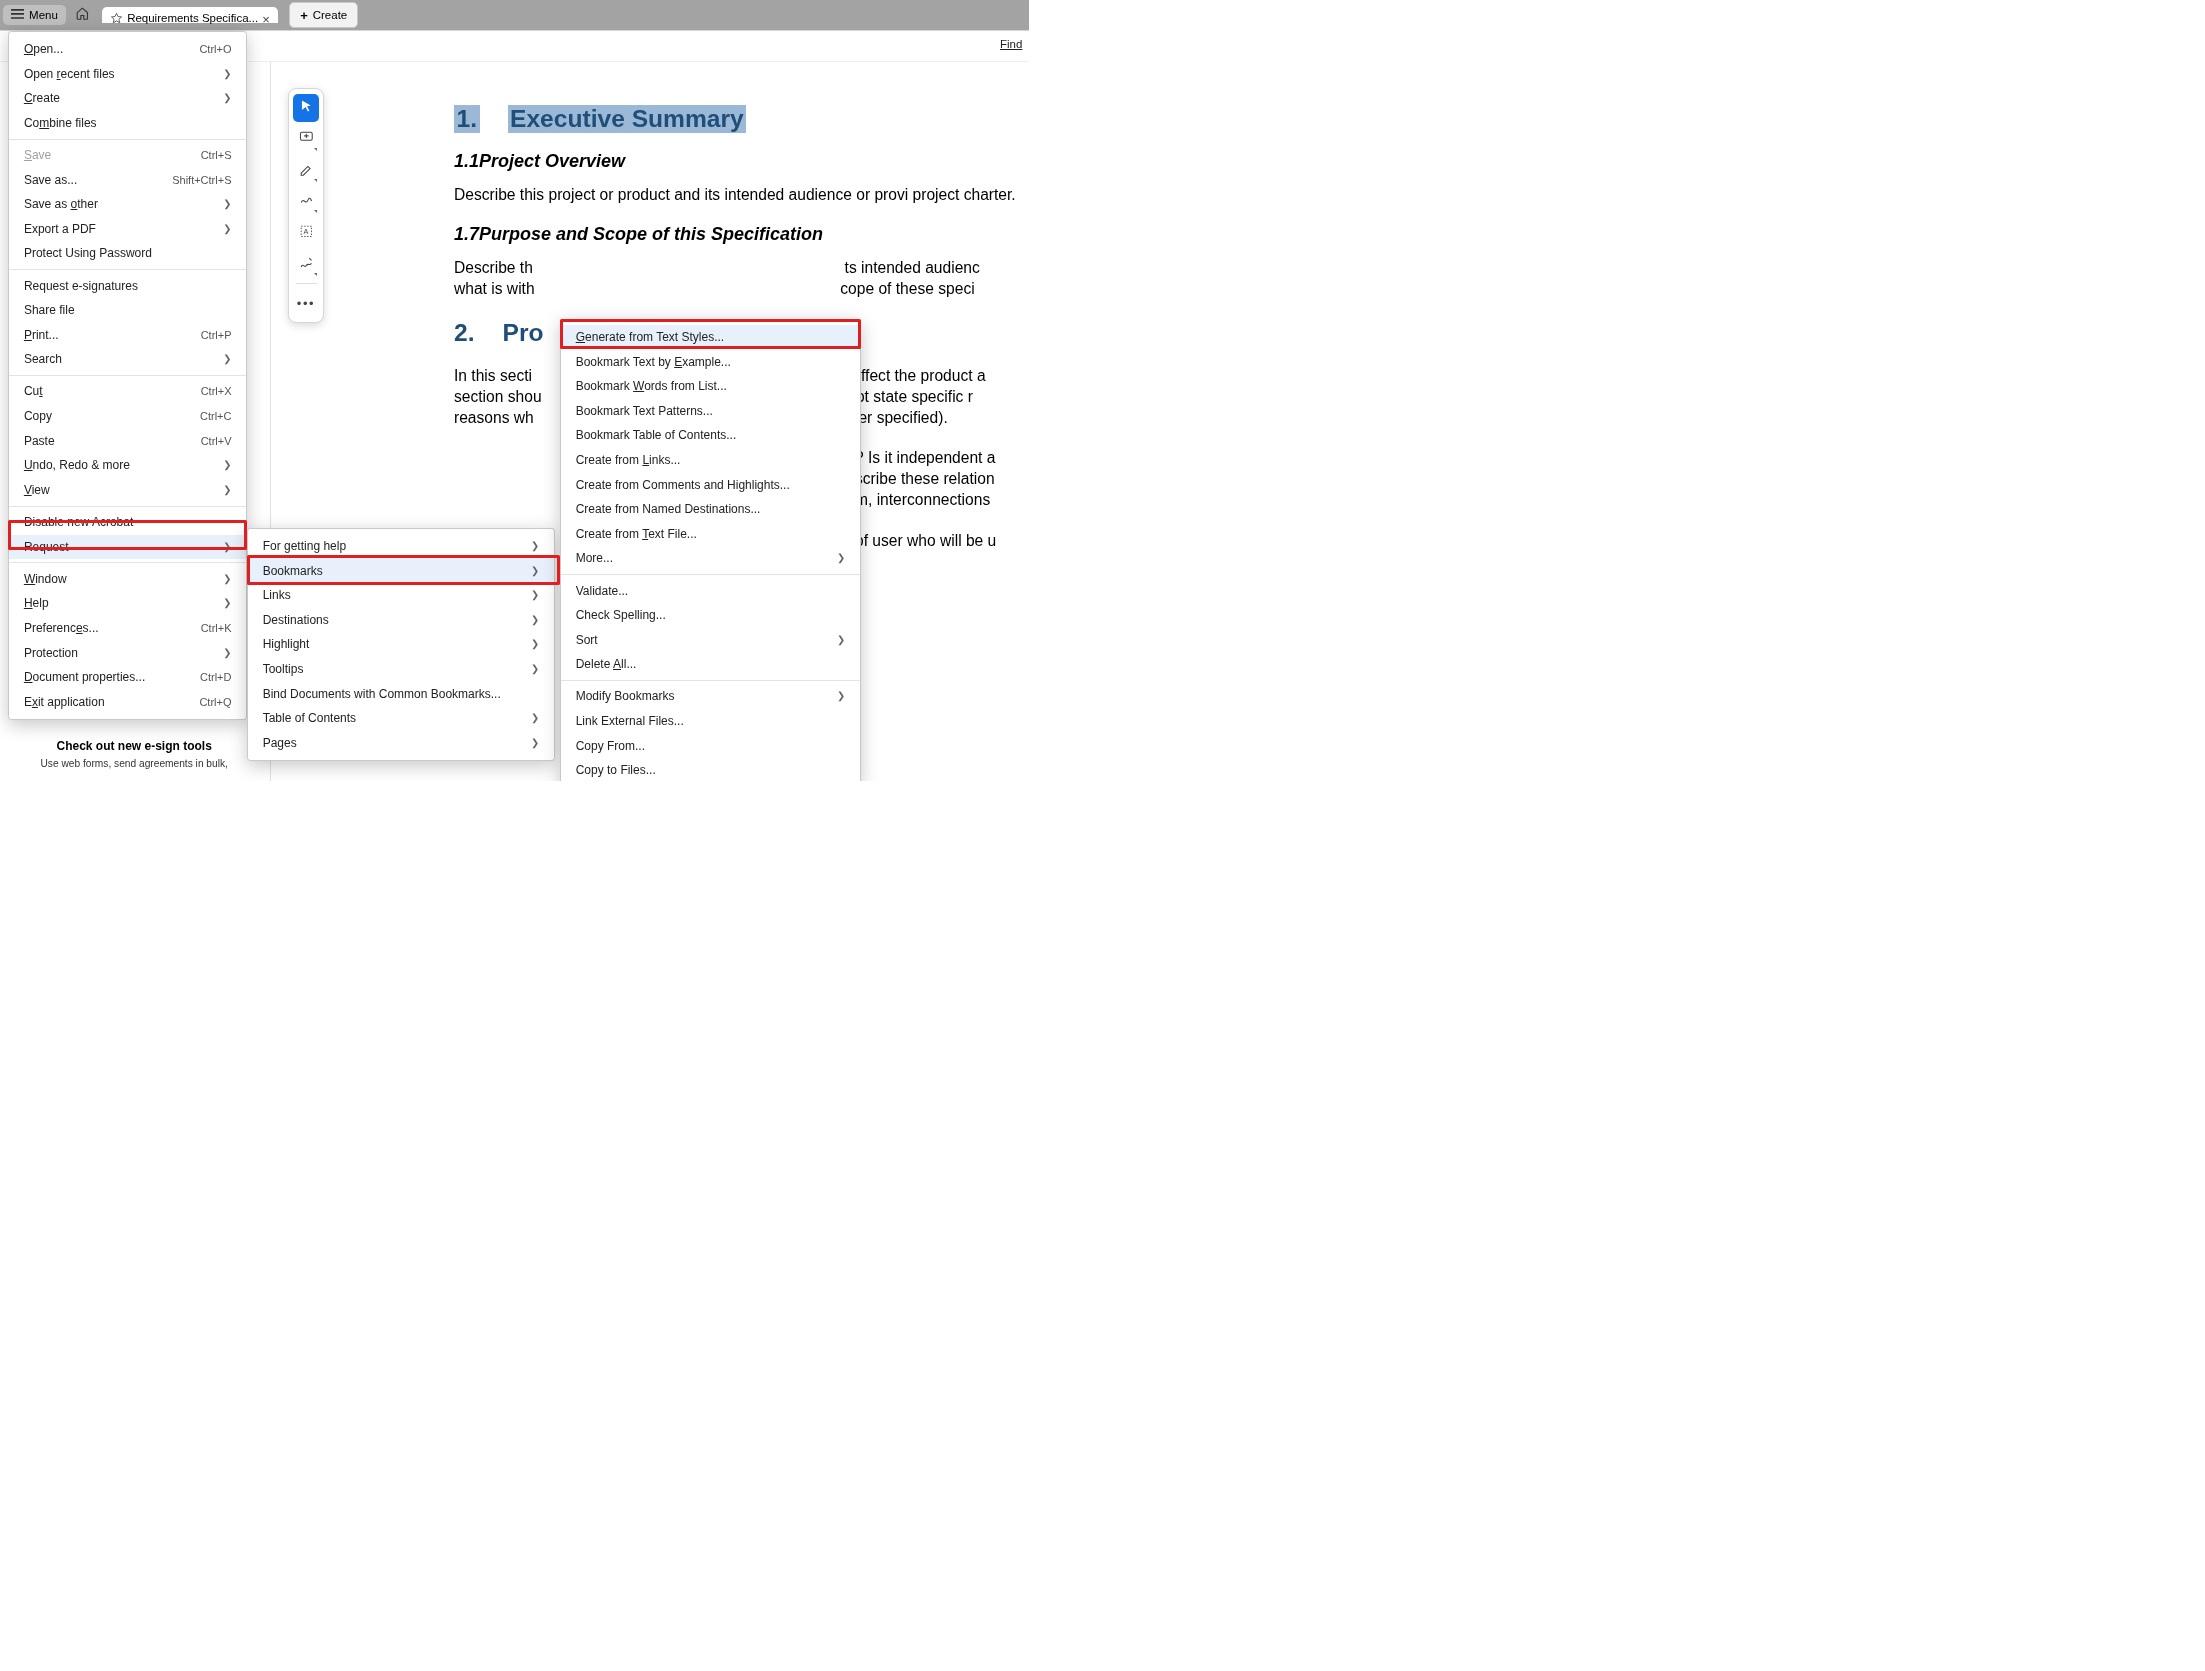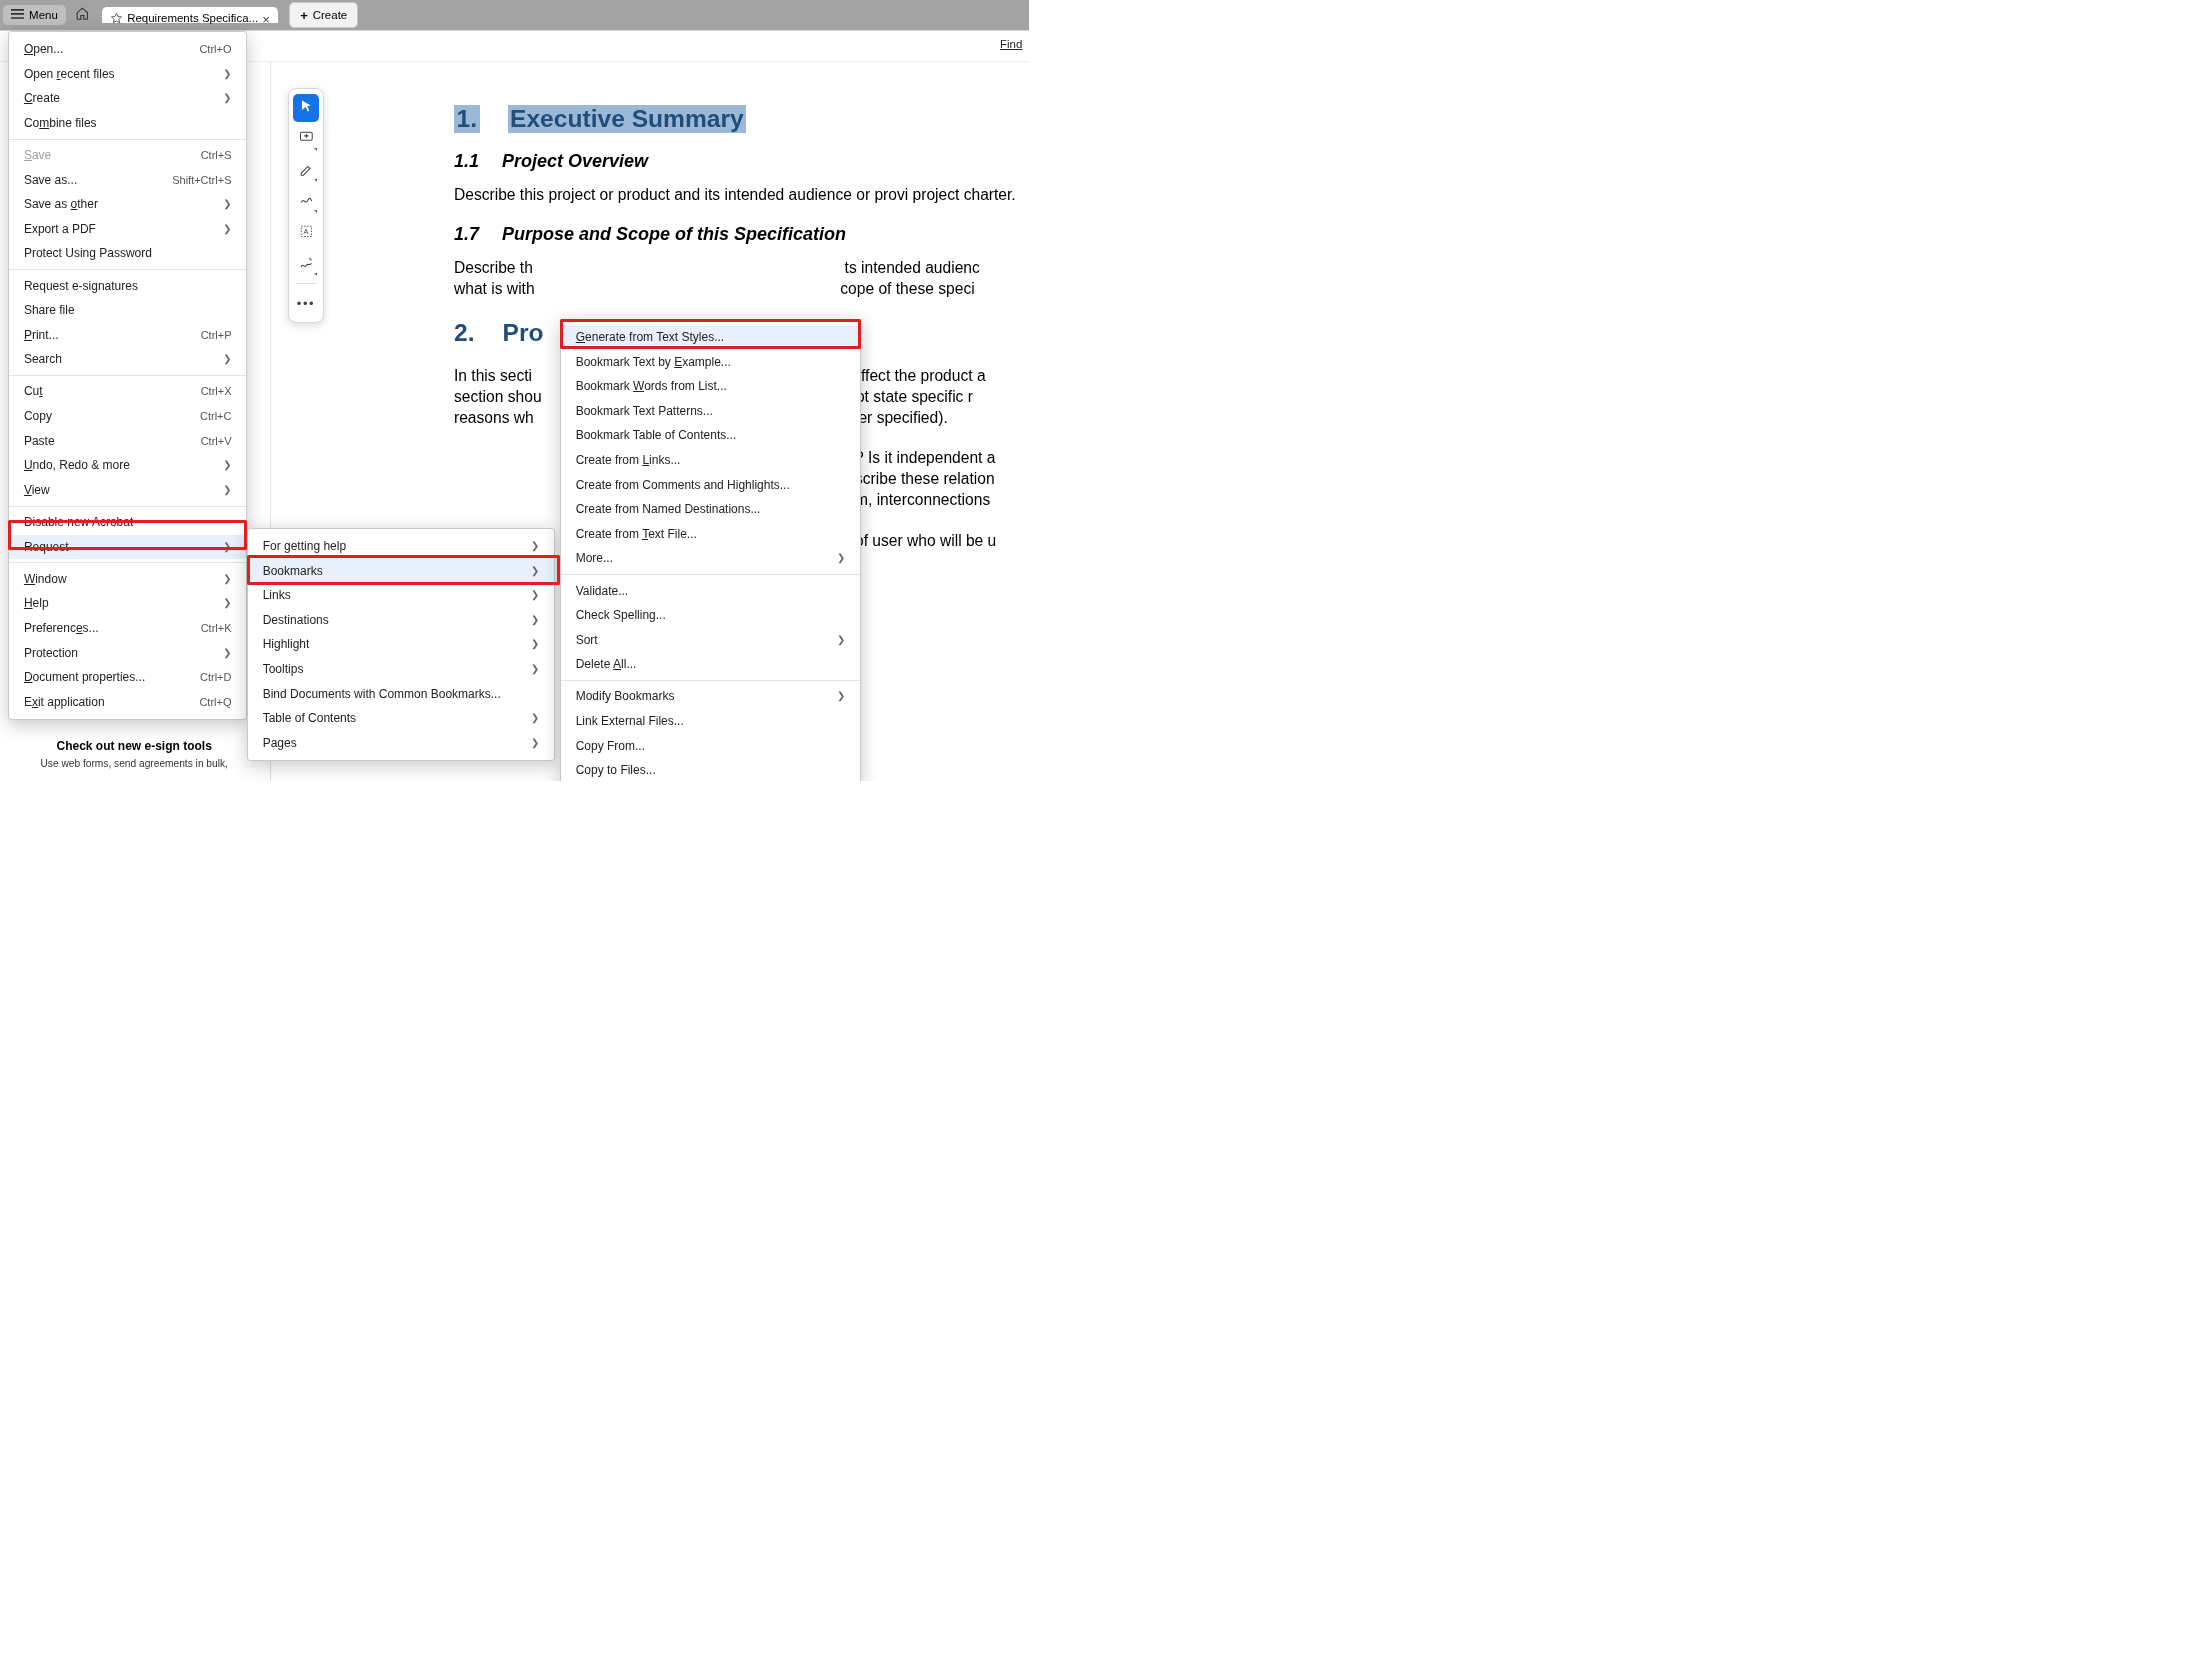--- a/index.html
+++ b/index.html
@@ -83,21 +83,21 @@
   .doc {
     position: absolute; left: 274px; top: 72px; right: 0; bottom: 0;
     background: #fff; padding: 33px 0 0 180px; font-family: Arial, Helvetica, sans-serif;
     color: #000; overflow: hidden;
   }
   .h1row { display:flex; gap: 28px; align-items: baseline; margin-bottom: 18px; }
   .h1num, .h1ttl {
     font-size: 24.6px; font-weight: 700; color: #1f4e79;
   }
   .h1num.sel, .h1ttl.sel { background: #9bb9d6; padding: 0 2.5px; }
-  .h2row { display:flex; gap: 23px; align-items:baseline; margin-bottom: 11.5px; font-style: italic; font-weight:700; font-size: 18px; }
+  .h2row { display:flex; align-items:baseline; margin-bottom: 11.5px; font-style: italic; font-weight:700; font-size: 18px; }
   .para { font-size: 15.6px; line-height: 1.35; margin-bottom: 19.7px; max-width: 623px; }
 
   
   .esign-box { position:absolute; left: 19.7px; top: 739px; width: 229px; text-align:center; }
   .esign-title { font-weight:700; font-size:12px; margin-bottom:4.9px; }
   .esign-sub { font-size: 10.2px; color:#333; }
 
   .panel-divider { position:absolute; left: 270px; top: 62px; bottom:0; width:0.8px; background:#e1e1e1; }
 </style>
 </head>

